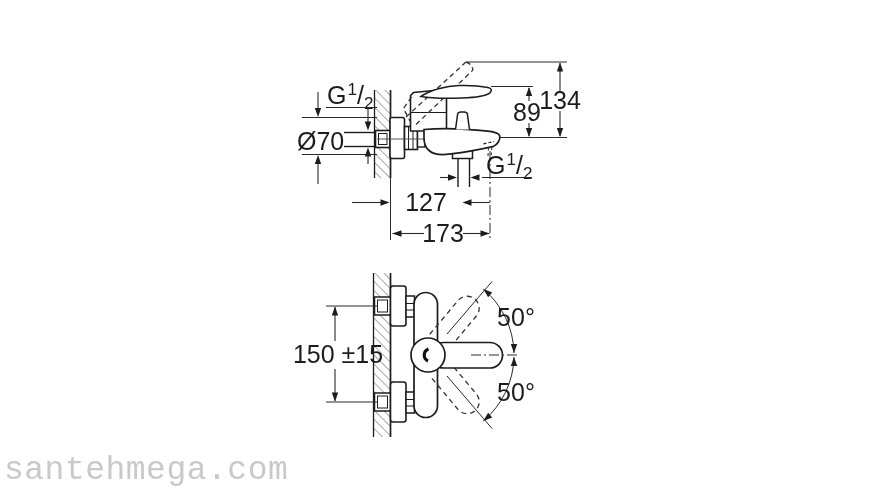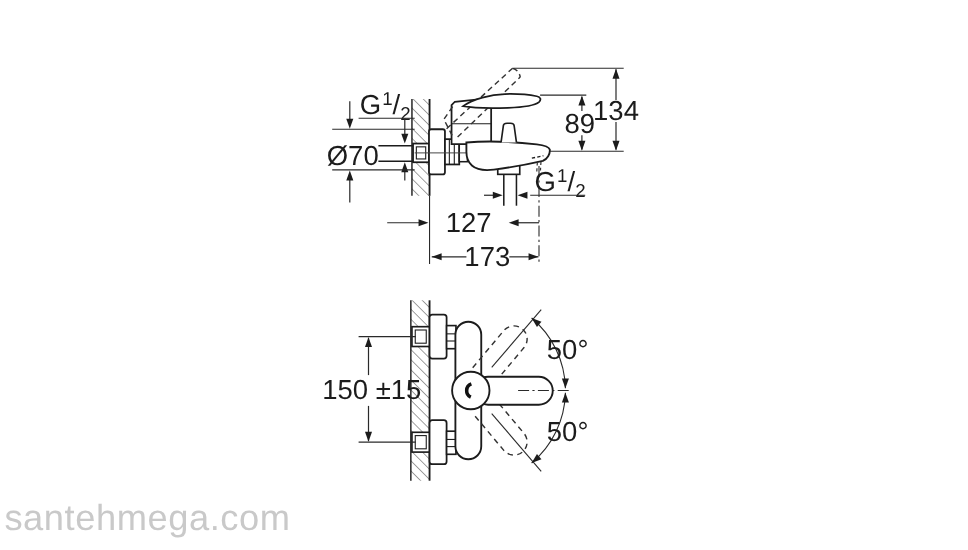--- a/index.html
+++ b/index.html
@@ -2,21 +2,21 @@
 <html><head>
 <meta charset="utf-8">
 <style>
   html,body{margin:0;padding:0;background:#fff;}
   #stage{position:relative;width:880px;height:500px;background:#ffffff;overflow:hidden;
          font-family:"Liberation Sans", sans-serif;border-radius:24px;}
   svg{position:absolute;left:0;top:0;}
   .dimtext{font-family:"Liberation Sans", sans-serif;font-size:25px;fill:#1c1c1c;}
   .small{font-size:17px;}
   #watermark{position:absolute;left:4px;top:452px;font-size:33px;letter-spacing:.5px;
-             color:#c9c9c9;font-family:Liberation Sans, sans-serif;user-select:none;}
+             color:#c9c9c9;font-family:Liberation Mono, monospace;user-select:none;}
 </style>
 </head>
 <body>
 
 <div id="stage">
 <svg width="880" height="500" viewBox="0 0 880 500">
   <defs>
     <pattern id="hatch" patternUnits="userSpaceOnUse" width="6.5" height="6.5" patternTransform="rotate(-45)">
       <line x1="0" y1="0" x2="0" y2="6.5" stroke="#555" stroke-width="1"></line>
     </pattern>

